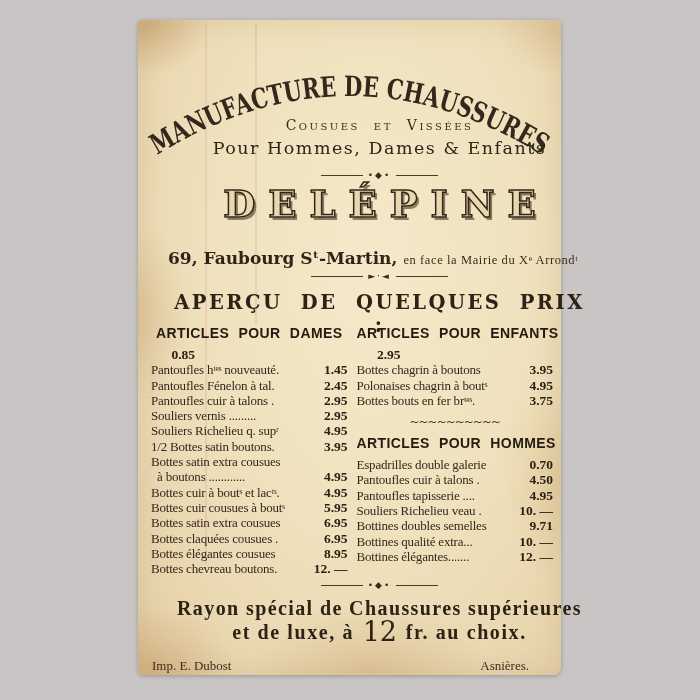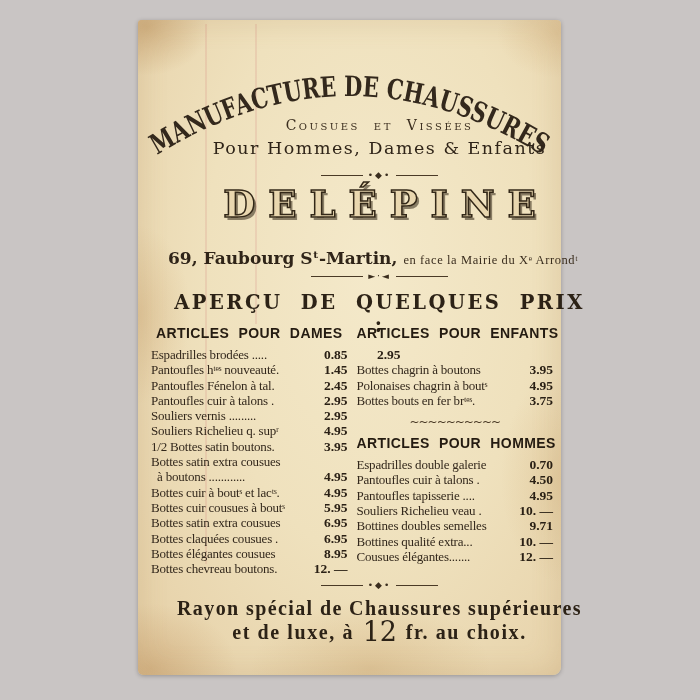--- a/index.html
+++ b/index.html
@@ -138,21 +138,20 @@
   </div>
 
   <div class="abs apercu">APERÇU DE QUELQUES PRIX :</div>
 
   <div class="columns">
 
     <div class="col">
       <div class="col-header">ARTICLES POUR DAMES</div>
       <div class="rows">
           <div class="prow">
-          <span class="nm">Espadrilles brodées .....</span>
           <span class="pr">0.85</span>
         </div>
           <div class="prow">
           <span class="nm">Pantoufles hᵗᵉˢ nouveauté.</span>
           <span class="pr">1.45</span>
         </div>
           <div class="prow">
           <span class="nm">Pantoufles Fénelon à tal.</span>
           <span class="pr">2.45</span>
         </div>
@@ -247,29 +246,33 @@
         </div>
           <div class="prow">
           <span class="nm">Bottines doubles semelles</span>
           <span class="pr">9.71</span>
         </div>
           <div class="prow">
           <span class="nm">Bottines qualité extra...</span>
           <span class="pr">10. —</span>
         </div>
           <div class="prow">
-          <span class="nm">Cousues élégantes.......</span>
+          <span class="nm">Bottines élégantes.......</span>
           <span class="pr">12. —</span>
         </div>
         </div>
     </div>
 
   </div>
 
   <div class="abs orn orn3">
     <span>•◆•</span>
   </div>
 
   <div class="abs rayon1">Rayon spécial de Chaussures supérieures</div>
   <div class="abs rayon2"><span>et de luxe, à</span> <span class="big12">12</span> <span>fr. au choix.</span></div>
 
+  <div class="imprint">
+    <span>Imp. E. Dubost</span>
+    <span>Asnières.</span>
+  </div>
 
 </div>
 
 </body></html>

